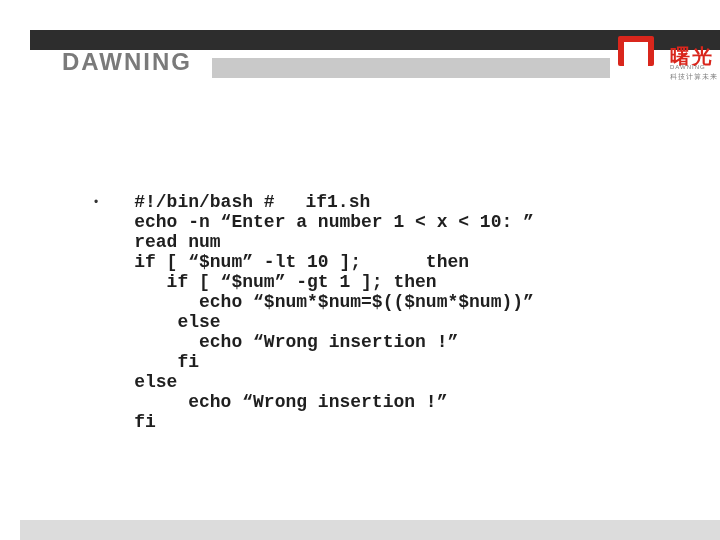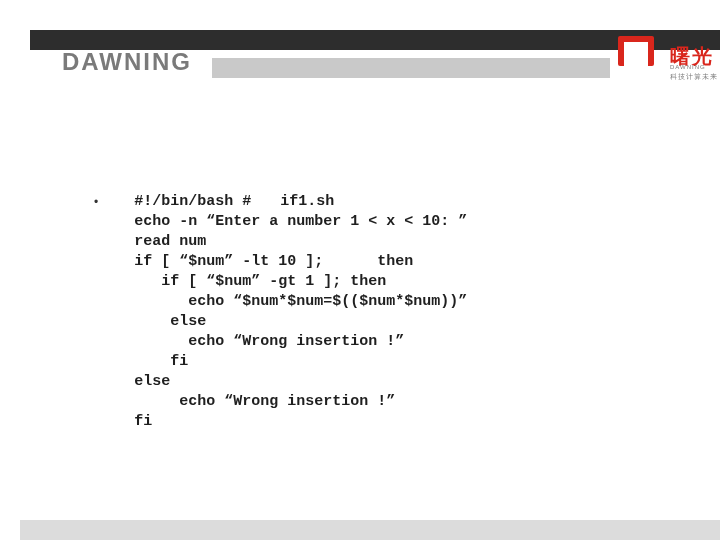--- a/index.html
+++ b/index.html
@@ -64,21 +64,21 @@
     left: 44px;
     top: 142px;
     width: 600px;
   }
   .bullet-row { display: flex; align-items: flex-start; }
   .bullet {
     font-size: 12px; color: #333; padding-right: 16px; line-height: 20px;
   }
   .code {
     font-family: "Courier New", Courier, monospace;
-    font-size: 15px;
+    font-size: 18px;
     line-height: 20px;
     color: #1f1f1f;
     white-space: pre;
     font-weight: bold;
   }
   .code .fname { font-weight: bold; }
   .footer-line { position: absolute; left: 0; bottom: 20px; width: 720px; height: 1px; background: #dcdcdc; }
 </style>
 </head>
 <body>

